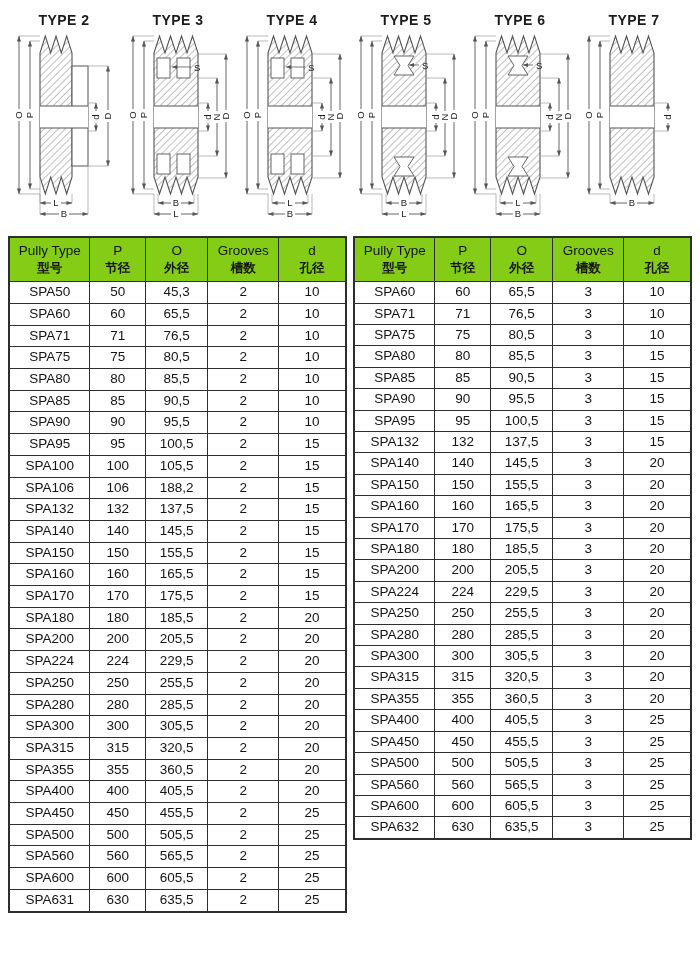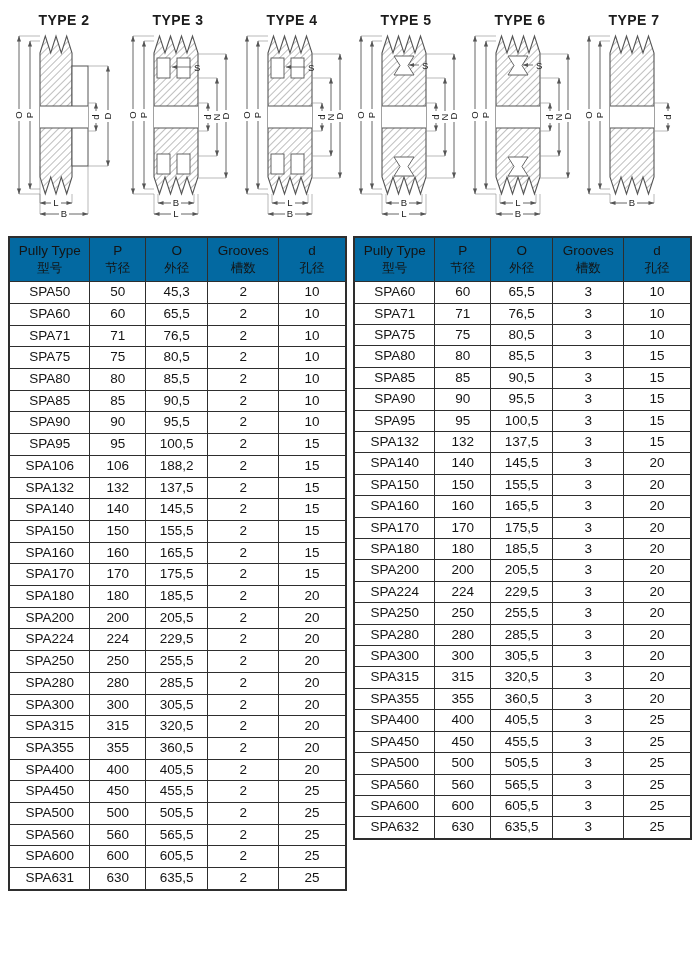--- a/index.html
+++ b/index.html
@@ -7,23 +7,23 @@
   .page{position:relative;width:700px;height:790px;background:#ffffff;}
   
   .diagram-row{display:flex;justify-content:space-between;align-items:flex-start;padding:4px 12px 0 10px;height:226px;box-sizing:border-box;}
   .dg{display:flex;flex-direction:column;align-items:center;}
   .dg-title{font-weight:bold;font-size:14px;color:#1c1c1c;letter-spacing:0.5px;margin:8px 0 0 0;white-space:nowrap;}
   .dg svg{display:block;}
   
   .tables-row{display:flex;gap:6px;align-items:flex-start;padding:0 8px;margin-top:10px;}
   table.spec{border-collapse:collapse;table-layout:fixed;width:339px;background:#fff;border:2px solid #2e2e2e;}
   table.spec th,table.spec td{border:1px solid #2e2e2e;}
-  table.spec th{background:#0369a1;font-weight:normal;padding:4px 0 5px 0;}
+  table.spec th{background:#84cc16;font-weight:normal;padding:4px 0 5px 0;}
   .hen{font-size:13.5px;color:#141414;line-height:1.3;}
-  .hzh{font-size:12.5px;color:#141414;line-height:1.25;margin-top:1px;}
+  .hzh{font-size:12.5px;color:#141414;line-height:1.25;margin-top:1px;font-weight:bold;}
   table.spec td{text-align:center;font-size:13.5px;color:#141414;padding:0;white-space:nowrap;}
   table.t0 td{height:20.7px;line-height:20.7px;}
   table.t1 td{height:20.4px;line-height:20.4px;}
 </style>
 </head>
 <body>
 
 <div class="page">
   <div class="diagram-row" id="diagrams">
       <div class="dg">
@@ -486,20 +486,27 @@
             <td>10</td>
           </tr>
           <tr>
             <td>SPA95</td>
             <td>95</td>
             <td>100,5</td>
             <td>2</td>
             <td>15</td>
           </tr>
           <tr>
+            <td>SPA100</td>
+            <td>100</td>
+            <td>105,5</td>
+            <td>2</td>
+            <td>15</td>
+          </tr>
+          <tr>
             <td>SPA106</td>
             <td>106</td>
             <td>188,2</td>
             <td>2</td>
             <td>15</td>
           </tr>
           <tr>
             <td>SPA132</td>
             <td>132</td>
             <td>137,5</td>

